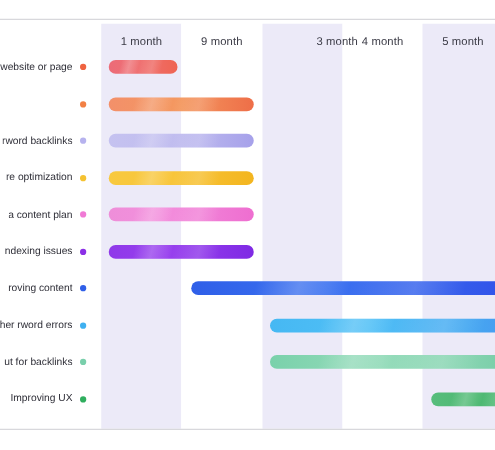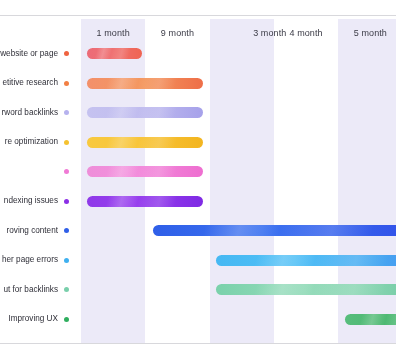--- a/index.html
+++ b/index.html
@@ -144,32 +144,32 @@
       <div class="month-label" style="left: 81px; width: 64.3px; color: rgb(59, 59, 70);">1 month</div>
       <div class="month-label" style="left: 145.3px; width: 64.3px; color: rgb(59, 59, 70);">9 month</div>
       <div class="month-label" style="left: 209.6px; width: 64.3px; color: rgb(59, 59, 70); margin-left: 28px;">3 month</div>
       <div class="month-label" style="left: 273.9px; width: 64.3px; color: rgb(59, 59, 70);">4 month</div>
       <div class="month-label" style="left: 338.2px; width: 64.3px; color: rgb(59, 59, 70);">5 month</div>
     </div>
 
   <div class="labels">
       <div class="task-label" style="top: 47.5px; color: rgb(47, 47, 56);">website or page</div>
       <div class="task-dot" style="top: 51px; background: rgb(239, 99, 64);"></div>
-      <div class="task-label" style="top: 77px; color: rgb(47, 47, 56);">etitive research</div>
       <div class="task-dot" style="top: 80.5px; background: rgb(242, 128, 68);"></div>
       <div class="task-label" style="top: 106.5px; color: rgb(47, 47, 56);">rword backlinks</div>
       <div class="task-dot" style="top: 110px; background: rgb(182, 178, 238);"></div>
       <div class="task-label" style="top: 136px; color: rgb(47, 47, 56);">re optimization</div>
       <div class="task-dot" style="top: 139.5px; background: rgb(245, 194, 49);"></div>
+      <div class="task-label" style="top: 165.5px; color: rgb(47, 47, 56);">a content plan</div>
       <div class="task-dot" style="top: 169px; background: rgb(240, 122, 213);"></div>
       <div class="task-label" style="top: 195px; color: rgb(47, 47, 56);">ndexing issues</div>
       <div class="task-dot" style="top: 198.5px; background: rgb(139, 47, 230);"></div>
       <div class="task-label" style="top: 224.5px; color: rgb(47, 47, 56); padding-left: 40px;">roving content</div>
       <div class="task-dot" style="top: 228px; background: rgb(47, 95, 232);"></div>
-      <div class="task-label" style="top: 254px; color: rgb(47, 47, 56);">her page errors</div>
+      <div class="task-label" style="top: 254px; color: rgb(47, 47, 56);">her rword errors</div>
       <div class="task-dot" style="top: 257.5px; background: rgb(63, 176, 240);"></div>
       <div class="task-label" style="top: 283.5px; color: rgb(47, 47, 56);">ut for backlinks</div>
       <div class="task-dot" style="top: 287px; background: rgb(121, 207, 171);"></div>
       <div class="task-label" style="top: 313px; color: rgb(47, 47, 56);">Improving UX</div>
       <div class="task-dot" style="top: 316.5px; background: rgb(47, 174, 94);"></div>
     </div>
 
   <div class="bars">
       <div class="bar" style="left: 87.43px; width: 54.655px; top: 48px; background: linear-gradient(90deg, rgb(236, 107, 120) 0%, rgb(239, 113, 114) 45%, rgb(239, 100, 82) 100%);"></div>
       <div class="bar" style="left: 87.43px; width: 115.74px; top: 77.5px; background: linear-gradient(90deg, rgb(243, 144, 106) 0%, rgb(244, 152, 95) 50%, rgb(238, 110, 72) 100%);"></div>

